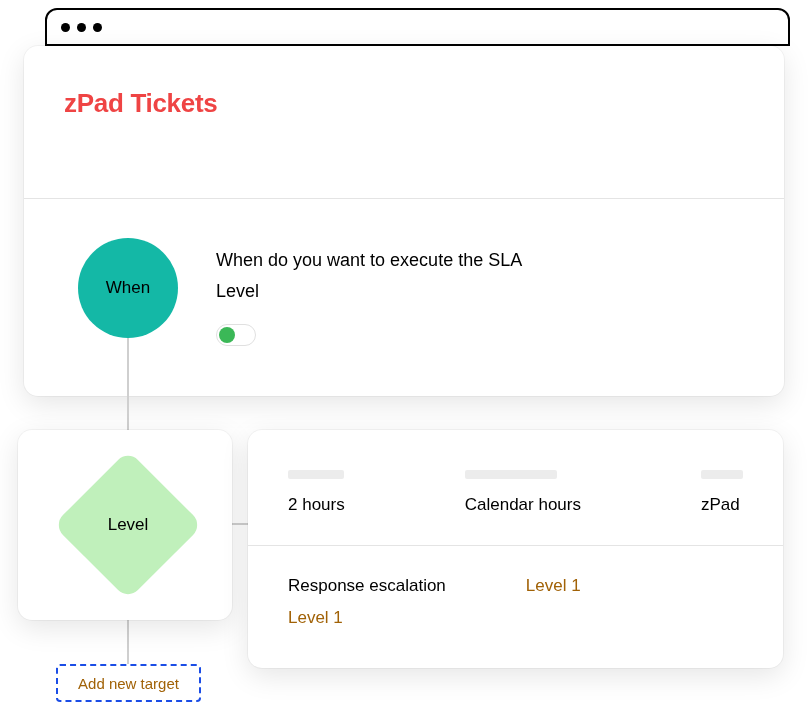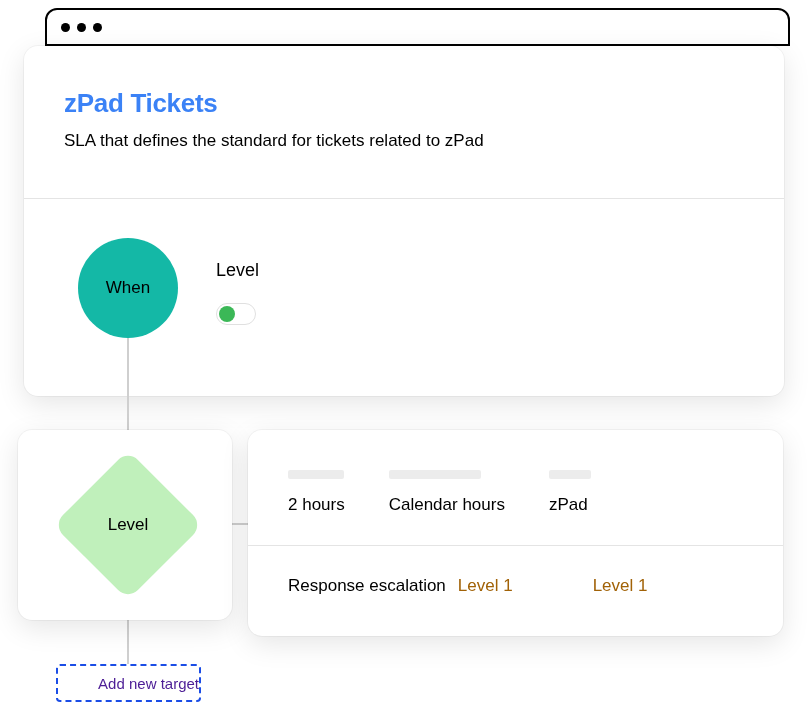--- a/index.html
+++ b/index.html
@@ -38,21 +38,21 @@
       width: 760px;
       height: 350px;
       background: #fff;
       border-radius: 14px;
       box-shadow: 0 0 0 1px rgba(0,0,0,0.04), 0 8px 28px rgba(0,0,0,0.1);
       padding: 42px 40px 0 40px;
     }
     .page-title {
       font-size: 26px;
       font-weight: 600;
-      color: #3b82f6;
+      color: #ef4444;
       letter-spacing: -0.3px;
     }
     .page-subtitle {
       font-size: 17px;
       font-weight: 400;
       color: #000;
       margin-top: 12px;
     }
     .header-divider {
       position: absolute;
@@ -172,20 +172,21 @@
       border-radius: 14px;
       box-shadow: 0 0 0 1px rgba(0,0,0,0.04), 0 8px 28px rgba(0,0,0,0.1);
       z-index: 3;
       padding-bottom: 40px;
     }
     .detail-row1 {
       display: flex;
       padding: 40px 40px 30px 40px;
       gap: 44px;
       align-items: flex-end;
+      justify-content: space-between;
     }
     .detail-col {
       display: flex;
       flex-direction: column;
     }
     .col-skeleton {
       height: 9px;
       background: #ececec;
       border-radius: 2px;
       margin-bottom: 16px;
@@ -204,71 +205,71 @@
       background: #e4e4e4;
       margin: 0;
     }
     .detail-row2 {
       display: flex;
       padding: 30px 40px 0 40px;
       gap: 80px;
     }
     .esc-col {
       display: flex;
-      flex-direction: row;
+      flex-direction: column;
       gap: 12px;
     }
     .esc-title {
       font-size: 17px;
       color: #000;
     }
     .esc-level {
       font-size: 17px;
       color: #a16207;
     }
     .add-target {
       position: absolute;
       top: 664px;
       left: 56px;
       width: 145px;
       height: 38px;
       border: 2px dashed #1b4de6;
       border-radius: 4px;
       display: flex;
       align-items: center;
-      justify-content: flex-end;
+      justify-content: center;
       font-size: 15px;
-      color: #4c1d95;
+      color: #a16207;
       background: #fff;
       z-index: 6;
     }
   </style>
 </head>
 <body>
 
 <div class="browser-frame">
   <div class="browser-dot"></div>
   <div class="browser-dot"></div>
   <div class="browser-dot"></div>
 </div>
 
 <div class="header-card">
   <div class="page-title">zPad Tickets</div>
-  <div class="page-subtitle">SLA that defines the standard for tickets related to zPad</div>
   <div class="header-divider"></div>
 </div>
 
 <div class="connector-v"></div>
 <div class="connector-h"></div>
 
 <div class="when-node">
   <span>When</span>
 </div>
 
 <div class="when-content">
+  <div class="when-question">When do you want to execute the SLA</div>
   <div class="when-value">Level</div>
   <div class="toggle">
     <div class="toggle-knob"></div>
   </div>
 </div>
 
 <div class="target-card"></div>
 <div class="target-diamond"></div>
 <div class="target-label">Level</div>
 

